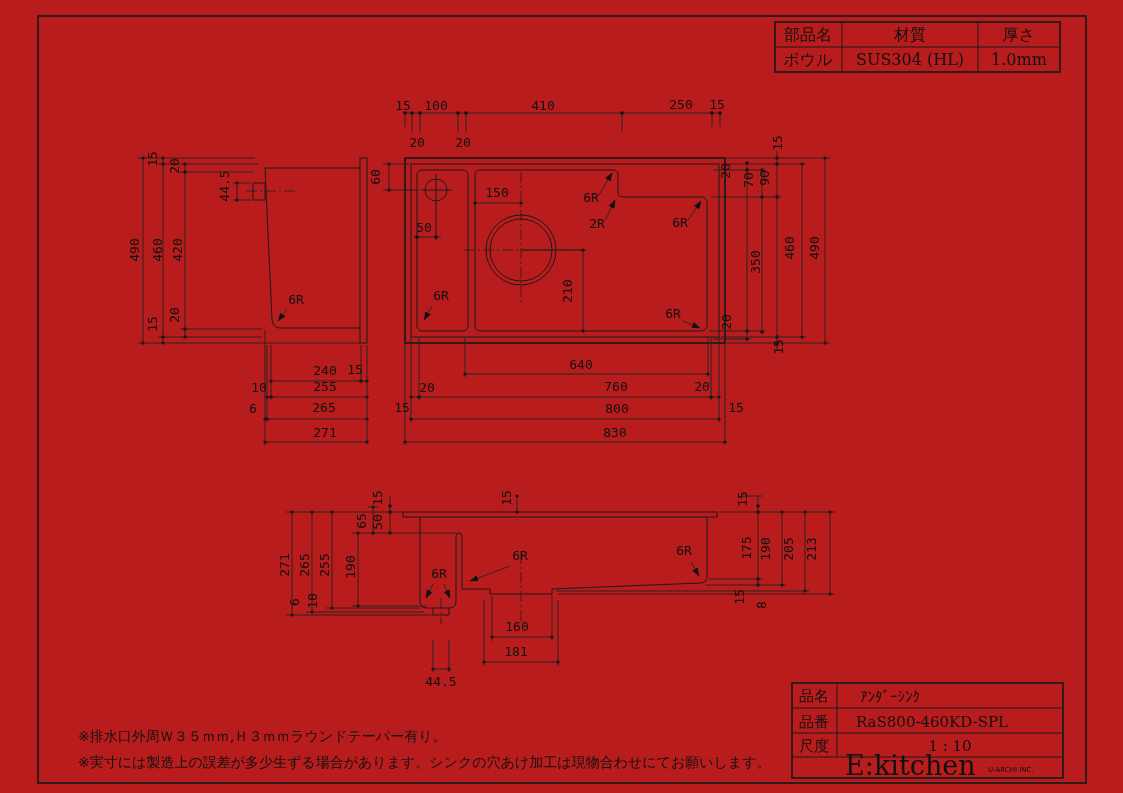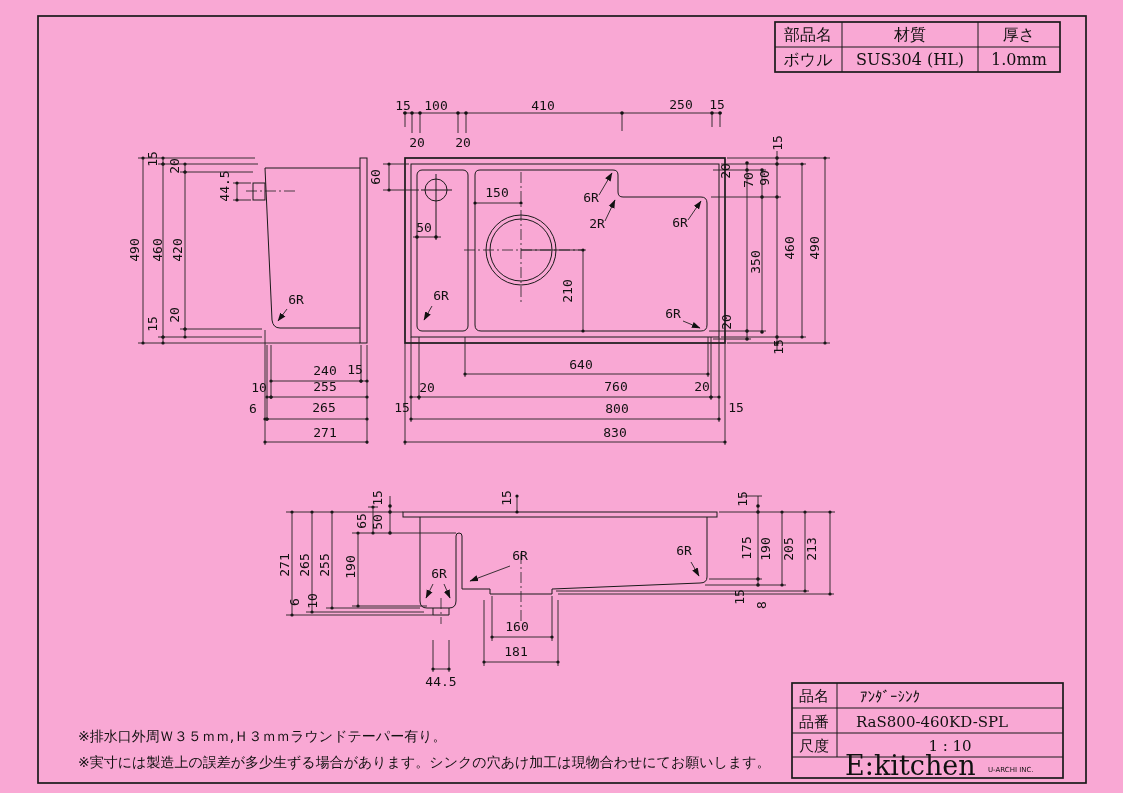--- a/index.html
+++ b/index.html
@@ -1,16 +1,16 @@
 <!DOCTYPE html>
 <html><head>
 <meta charset="utf-8">
 <style>
   html,body{margin:0;padding:0;background:#fff;}
-  #stage{width:1123px;height:793px;position:relative;background:#f9a8d4;}
+  #stage{width:1123px;height:793px;position:relative;background:#b91c1c;}
   svg{display:block;}
   svg text{fill:#111;}
   .ln{stroke:#1a1a1a;stroke-width:1;fill:none;}
   .lt{stroke:#1a1a1a;stroke-width:1.7;fill:none;}
   .dl{stroke:#222;stroke-width:0.9;fill:none;}
   .dm{marker-start:url(#mdot);marker-end:url(#mdot);}
   .ar{marker-end:url(#marr);}
   .cl{stroke:#222;stroke-width:0.8;fill:none;stroke-dasharray:11 3 2 3;}
   .dot{fill:#111;}
   .td{font-family:"DejaVu Sans Mono","Liberation Mono",monospace;font-size:13px;text-anchor:middle;}

